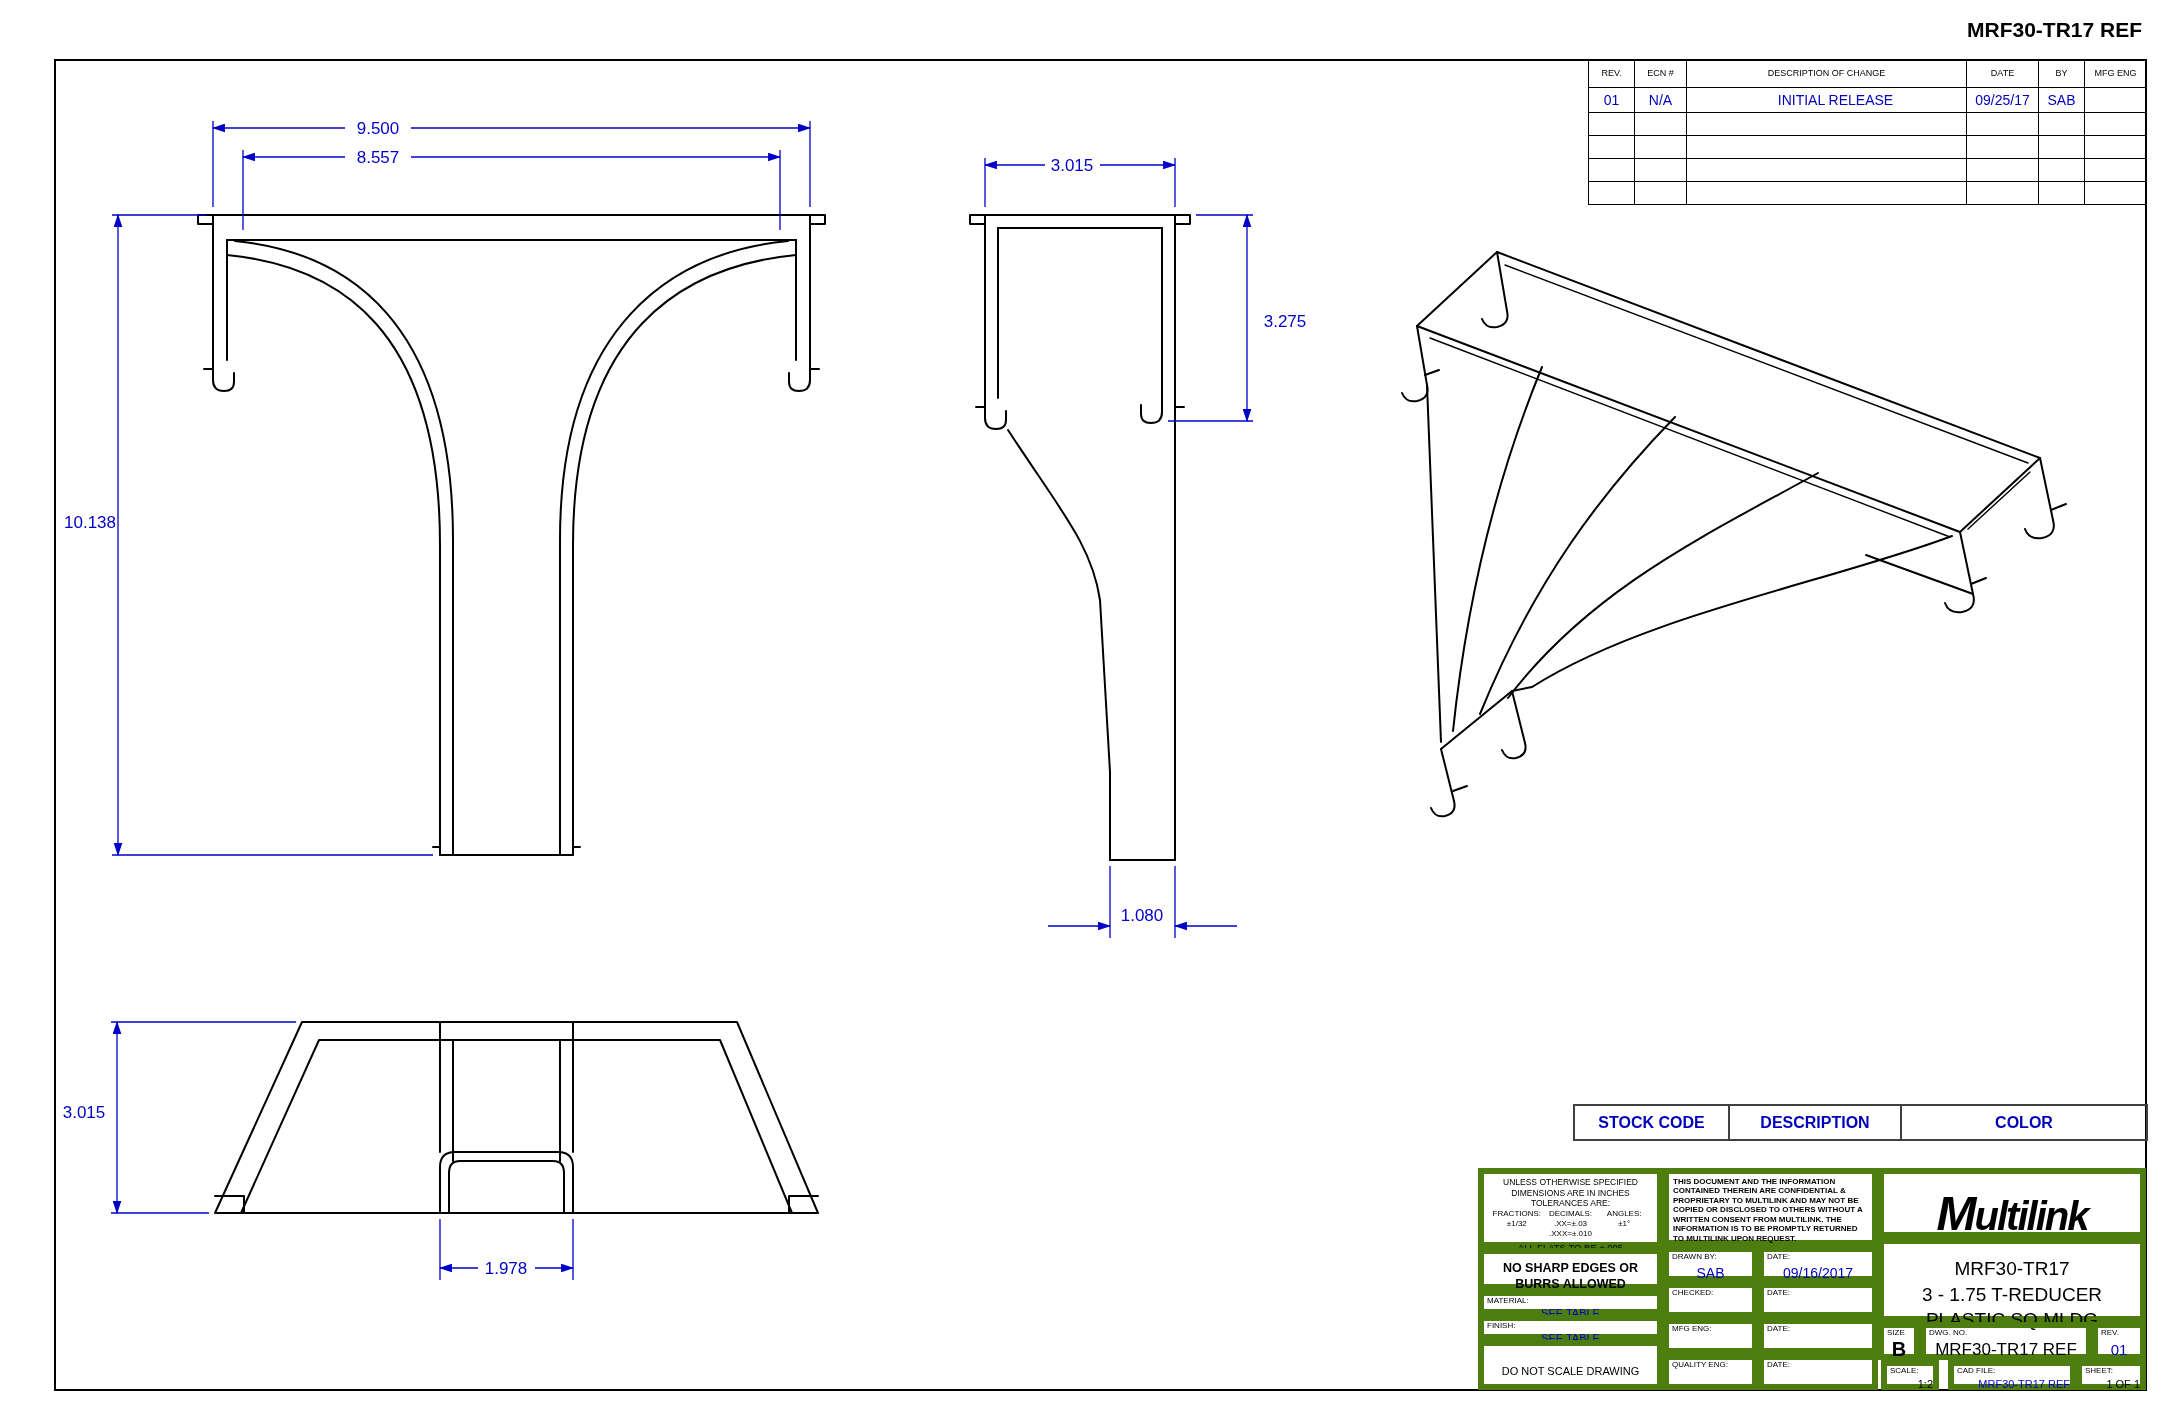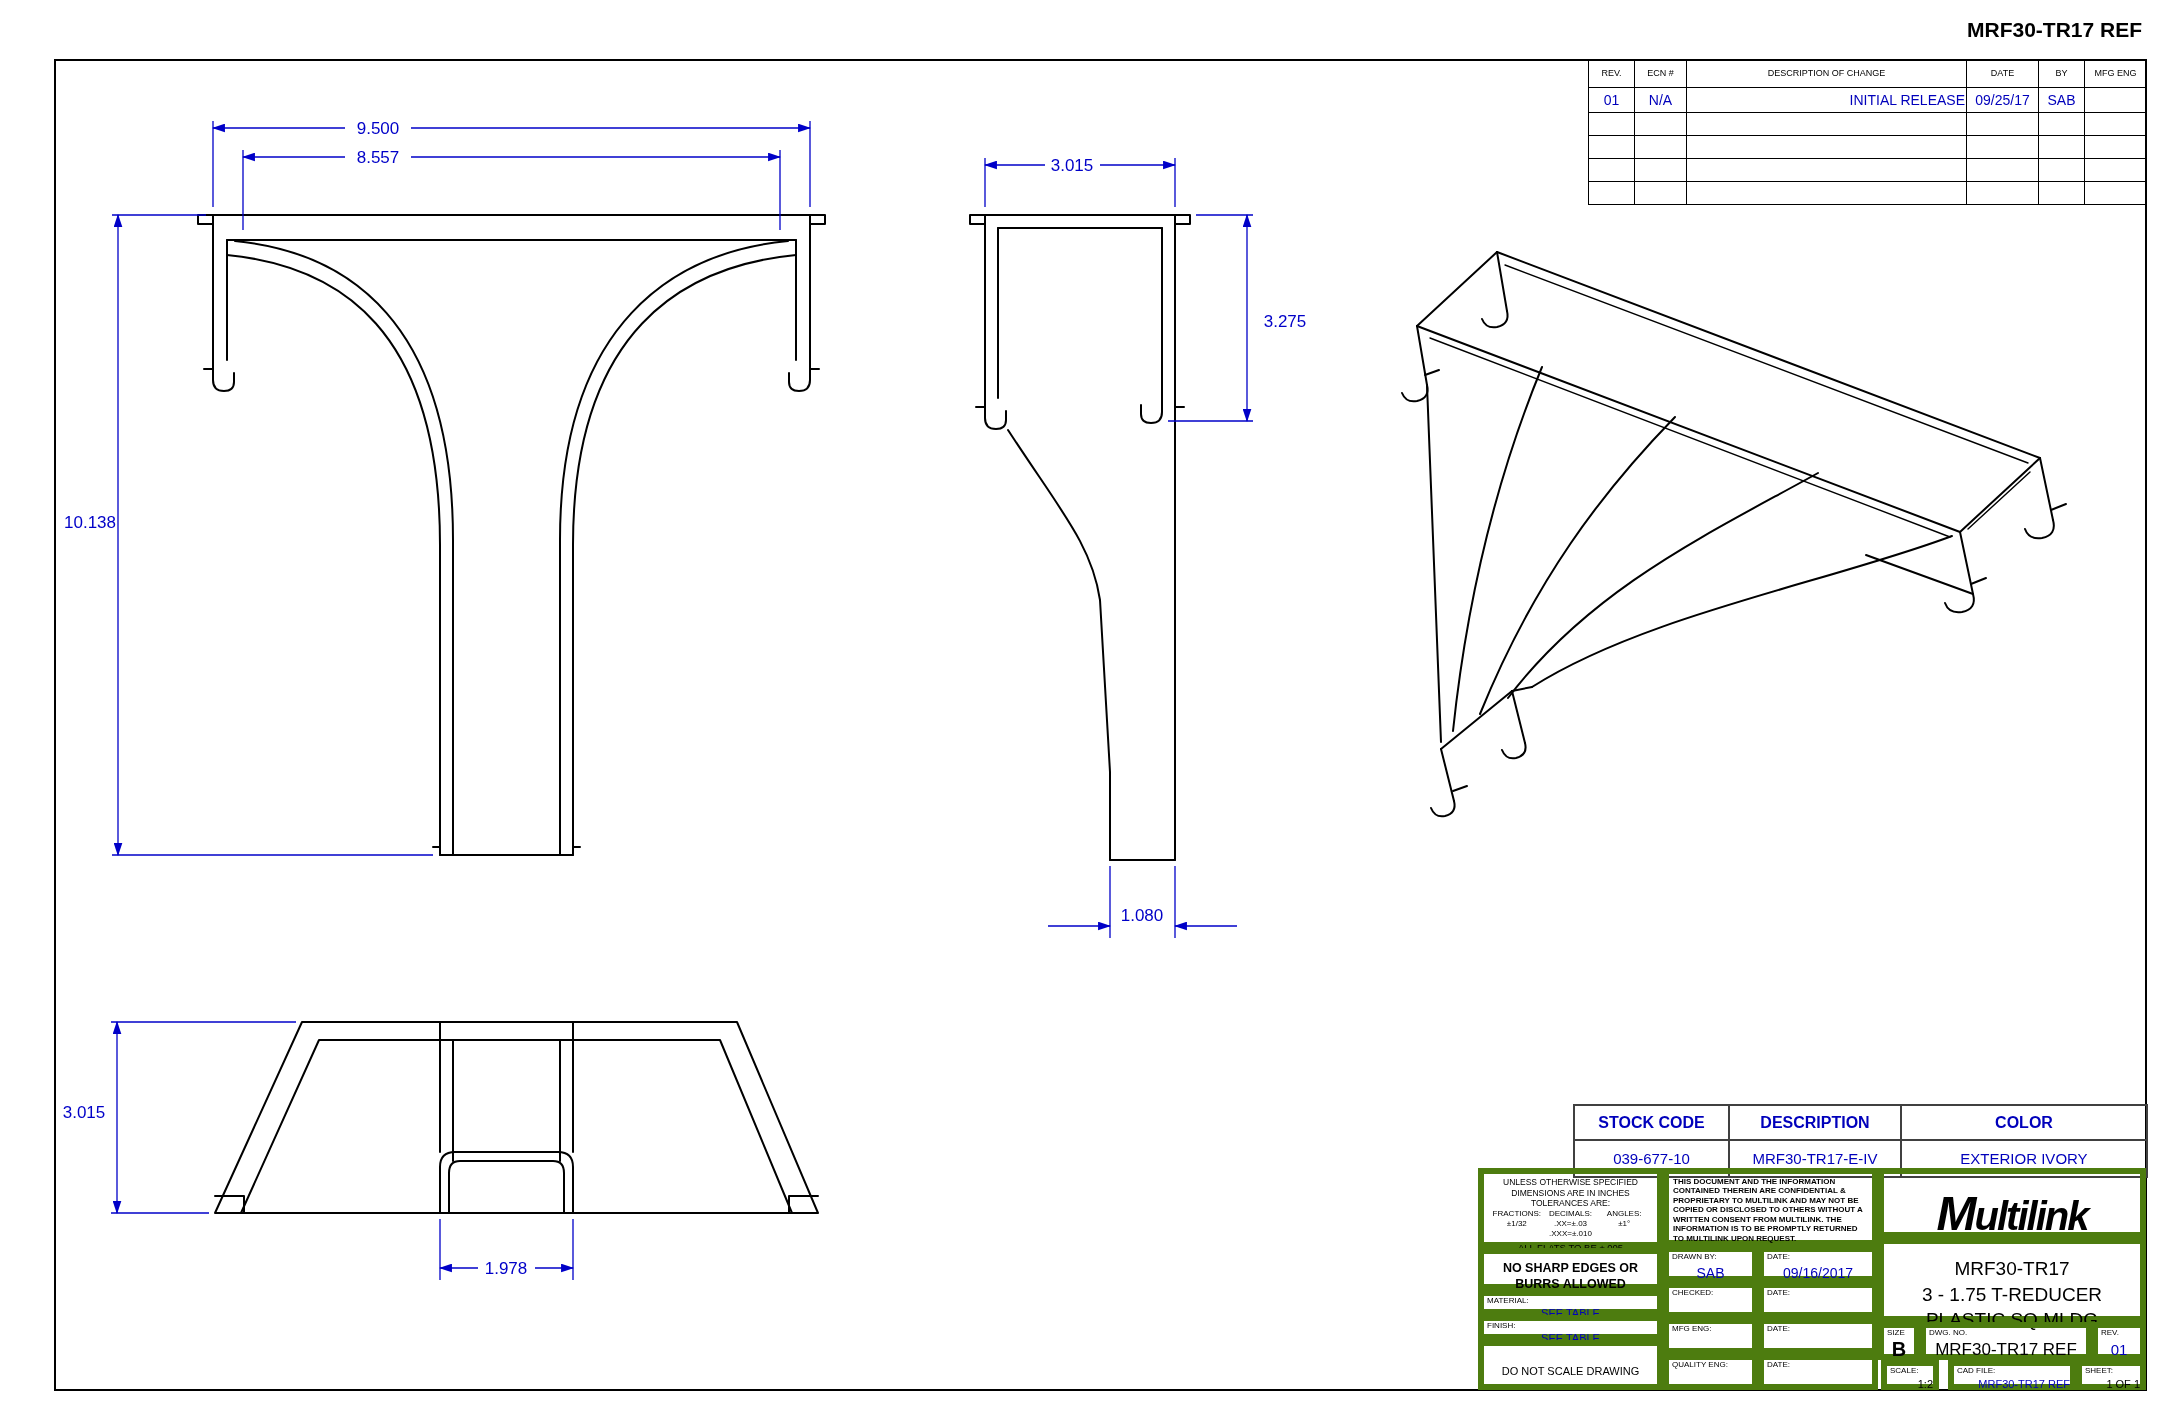--- a/index.html
+++ b/index.html
@@ -14,21 +14,21 @@
   .dim text{fill:#0000c8;font-size:17px;text-anchor:middle;font-family:"Liberation Sans",sans-serif;}
   .frame{stroke:#000;stroke-width:2;fill:none;}
   
   .ref-title{left:1860px;top:18px;width:282px;text-align:right;font-weight:bold;font-size:21px;}
   
   table{border-collapse:collapse;table-layout:fixed;}
   .rev-table{position:absolute;left:1588px;top:60px;width:558px;}
   .rev-table td{border:1px solid #000;overflow:hidden;white-space:nowrap;text-align:center;}
   .rev-head td{font-size:9px;height:24px;white-space:normal;line-height:1.05;}
   .rev-data td{font-size:14px;height:22px;color:#0000bb;}
-  .rev-data td.left{text-align:right;padding-left:19px;}
+  .rev-data td.left{text-align:center;padding-left:19px;}
   .rev-empty td{height:20px;}
   
   .stock-table{position:absolute;left:1573px;top:1104px;width:573px;}
   .stock-table td{border:2px solid #404040;text-align:center;overflow:hidden;}
   .stock-head td{font-size:16px;font-weight:bold;color:#0000bb;height:31px;}
   .stock-data td{font-size:15px;color:#0000bb;height:33px;}
   
   .title-block{left:1478px;top:1168px;width:668px;height:222px;}
   .tb-cell{position:absolute;border:6px solid #4d7c0f;box-sizing:border-box;background:#fff0;}
   .lbl{position:absolute;top:1px;left:3px;font-size:8px;line-height:1;color:#000;white-space:nowrap;}
@@ -260,25 +260,20 @@
       <col style="width:155px">
       <col style="width:172px">
       <col style="width:246px">
     </colgroup>
   <tbody>
       <tr class="stock-head">
     <td>STOCK CODE</td>
     <td>DESCRIPTION</td>
     <td>COLOR</td>
   </tr>
-  <tr class="stock-data">
-    <td>039-677-10</td>
-    <td>MRF30-TR17-E-IV</td>
-    <td>EXTERIOR IVORY</td>
-  </tr>
 </tbody>
   </table>
 
 <div class="abs title-block">
 
   <div class="tb-cell" style="left:0;top:0;width:185px;height:80px;">
     <div class="tol">
       <div>UNLESS OTHERWISE SPECIFIED</div>
       <div>DIMENSIONS ARE IN INCHES</div>
       <div>TOLERANCES ARE:</div>

